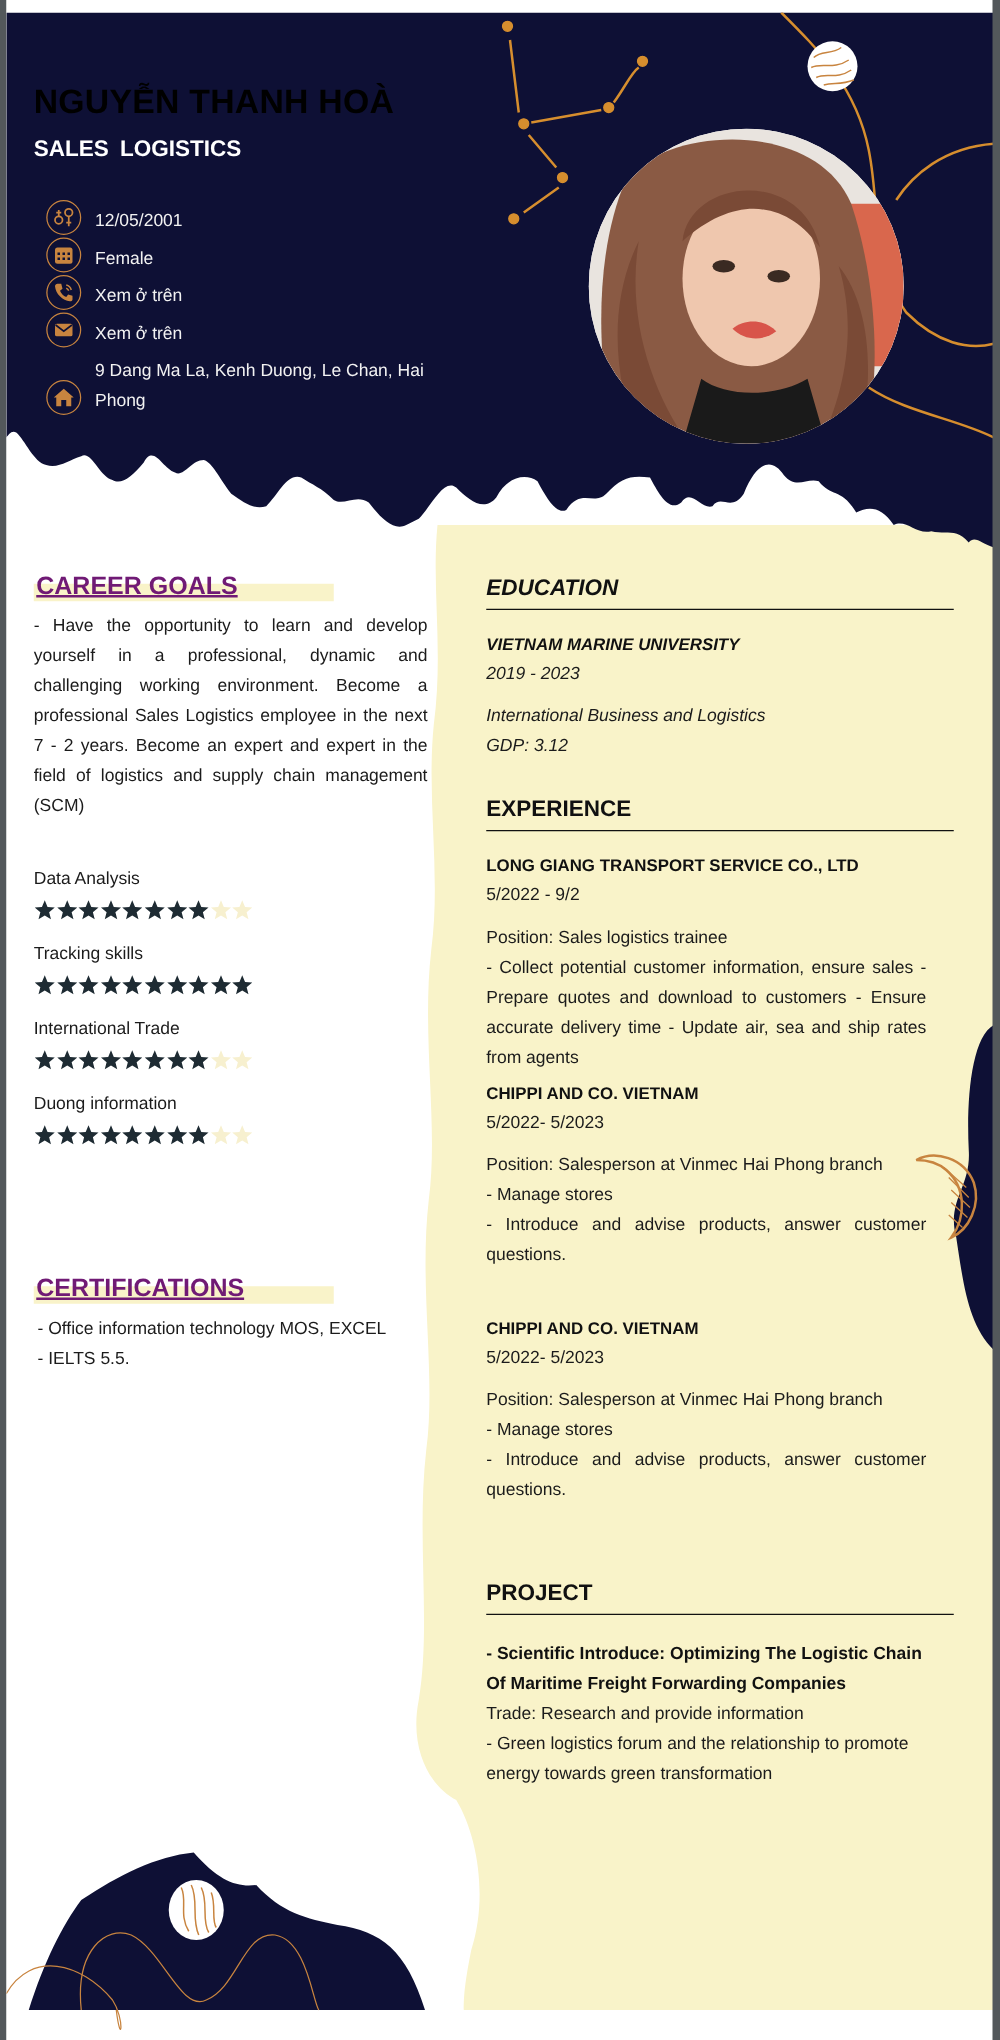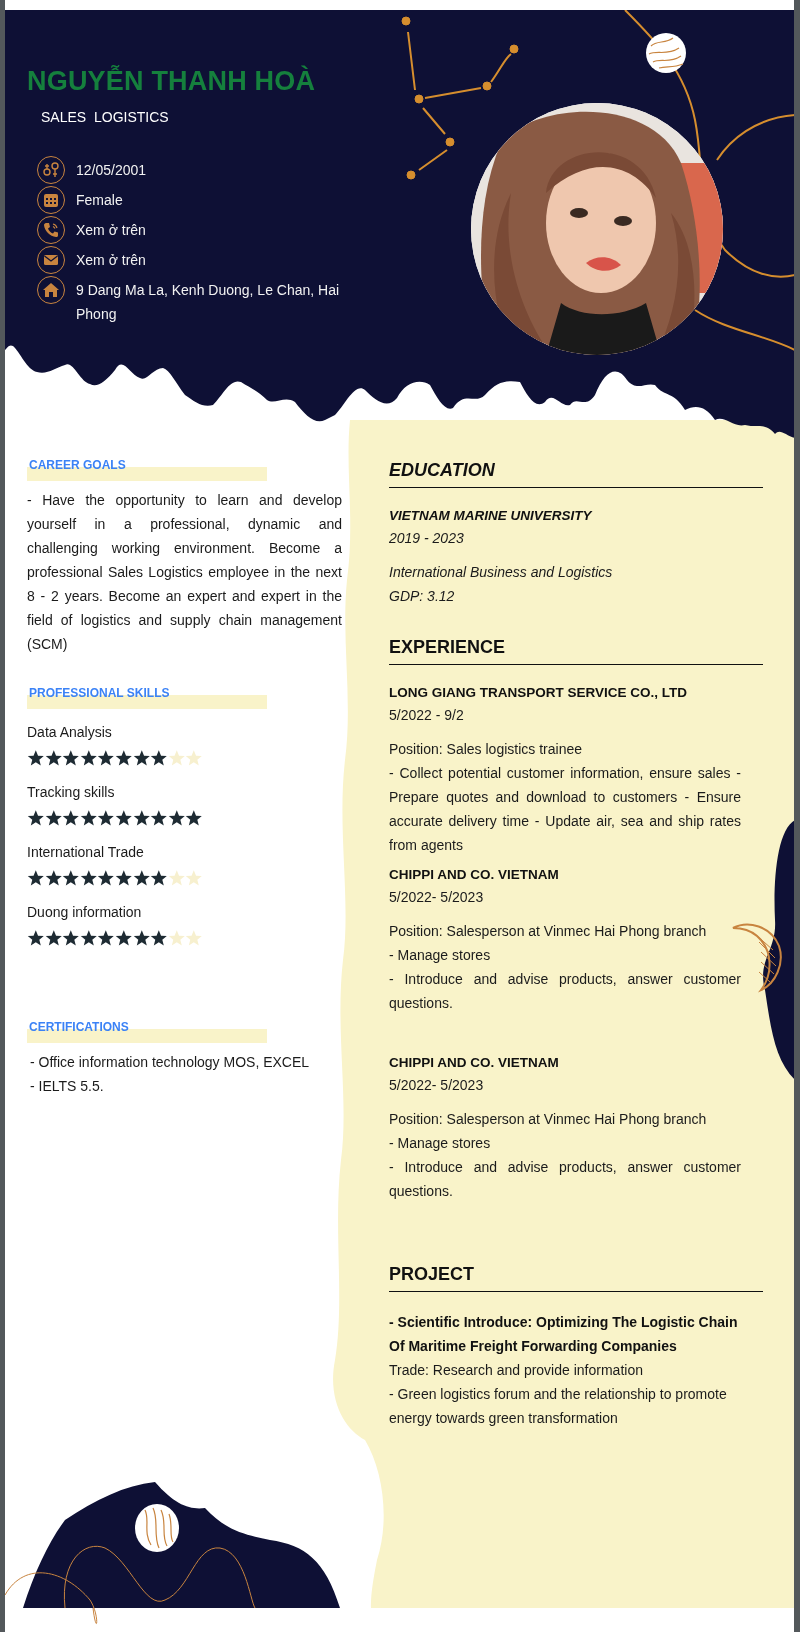--- a/index.html
+++ b/index.html
@@ -4,37 +4,37 @@
 <style>
   * { box-sizing: border-box; margin: 0; padding: 0; }
   html, body { width: 800px; height: 1632px; background: #53585b; overflow: hidden; }
   body { font-family: "Liberation Sans", "DejaVu Sans", sans-serif; position: relative; }
   .page { position: absolute; left: 5px; top: 0; width: 790px; height: 1632px; background: #ffffff; overflow: hidden; }
   .gutter-right { position: absolute; right: 0; top: 0; width: 6px; height: 1632px; background: #53585b; }
 
   .header { position: absolute; left: 0; top: 10px; width: 790px; height: 440px; }
   .header svg.bg { position: absolute; left: 0; top: 0; }
 
-  .name { position: absolute; left: 22px; top: 56px; font-size: 27px; font-weight: bold; color: #15803d; letter-spacing: 0.2px; }
-  .role { position: absolute; left: 36px; top: 99px; font-size: 14px; font-weight: normal; color: #ffffff; word-spacing: 4px; }
+  .name { position: absolute; left: 22px; top: 56px; font-size: 27px; font-weight: bold; color: #000000; letter-spacing: 0.2px; }
+  .role { position: absolute; left: 22px; top: 99px; font-size: 18px; font-weight: bold; color: #ffffff; word-spacing: 4px; }
 
   .contact-list { position: absolute; left: 32px; top: 148px; width: 320px; }
-  .contact-item { display: flex; align-items: flex-start; height: 30px; }
+  .contact-item { display: flex; align-items: flex-end; height: 30px; }
   .contact-item .ic { width: 28px; height: 28px; border: 1.5px solid #c8843f; border-radius: 50%; display: flex; align-items: center; justify-content: center; flex-shrink: 0; margin-top: -2px; }
   .contact-item .tx { margin-left: 11px; font-size: 14px; color: #f2f2f2; line-height: 24px; }
   .contact-item.addr { height: 54px; }
 
   .avatar { position: absolute; left: 466px; top: 93px; width: 252px; height: 252px; border-radius: 50%; overflow: hidden; background: #fff; }
 
   .rightpanel { position: absolute; left: 0; top: 0; }
 
   .section-left { position: absolute; left: 22px; width: 315px; }
   .sec-title-left { position: relative; height: 26px; margin-bottom: 4px; }
   .sec-title-left .hl { position: absolute; left: 0; top: 9px; width: 240px; height: 14px; background: #f9f3c9; }
-  .sec-title-left .t { position: relative; padding-left: 2px; font-size: 12px; font-weight: bold; color: #3b82f6; }
+  .sec-title-left .t { position: relative; padding-left: 2px; font-size: 20px; font-weight: bold; color: #701a75; text-decoration: underline; }
   .para { font-size: 14px; line-height: 24px; color: #1b1b1b; text-align: justify; }
 
   .skill { margin-bottom: 12px; }
   .skill .lbl { font-size: 14px; color: #1b1b1b; line-height: 20px; }
   .stars { display: flex; margin-top: 6px; height: 22px; }
   .star { width: 17.6px; height: 20px; }
 
   .cert-line { font-size: 14px; line-height: 24px; color: #1b1b1b; padding-left: 3px; }
 
   .section-right { position: absolute; left: 384px; width: 374px; }
@@ -168,28 +168,24 @@
         <path d="M200 110 C215 160 205 210 185 252 L215 252 C230 200 225 140 200 110 Z" fill="#7a4a36"></path>
       </svg>
     </div>
   </div>
 
   <div class="section-left" style="top:458px;">
     <div class="sec-title-left">
       <div class="hl"></div>
       <div class="t">CAREER GOALS</div>
     </div>
-    <div class="para">- Have the opportunity to learn and develop yourself in a professional, dynamic and challenging working environment. Become a professional Sales Logistics employee in the next 8 - 2 years. Become an expert and expert in the field of logistics and supply chain management (SCM)</div>
+    <div class="para">- Have the opportunity to learn and develop yourself in a professional, dynamic and challenging working environment. Become a professional Sales Logistics employee in the next 7 - 2 years. Become an expert and expert in the field of logistics and supply chain management (SCM)</div>
   </div>
 
   <div class="section-left" style="top:686px;">
-    <div class="sec-title-left">
-      <div class="hl"></div>
-      <div class="t">PROFESSIONAL SKILLS</div>
-    </div>
     <div style="height:6px"></div>
     <div id="skills-list">
       <div class="skill">
         <div class="lbl">Data Analysis</div>
         <div class="stars">
             <svg class="star" viewBox="0 0 18 18">
               <path d="M9 1 L11.3 6.6 L17.2 7 L12.6 10.8 L14.1 16.6 L9 13.4 L3.9 16.6 L5.4 10.8 L0.8 7 L6.7 6.6 Z" fill="#1e2b33"></path>
             </svg>
             <svg class="star" viewBox="0 0 18 18">
               <path d="M9 1 L11.3 6.6 L17.2 7 L12.6 10.8 L14.1 16.6 L9 13.4 L3.9 16.6 L5.4 10.8 L0.8 7 L6.7 6.6 Z" fill="#1e2b33"></path>

